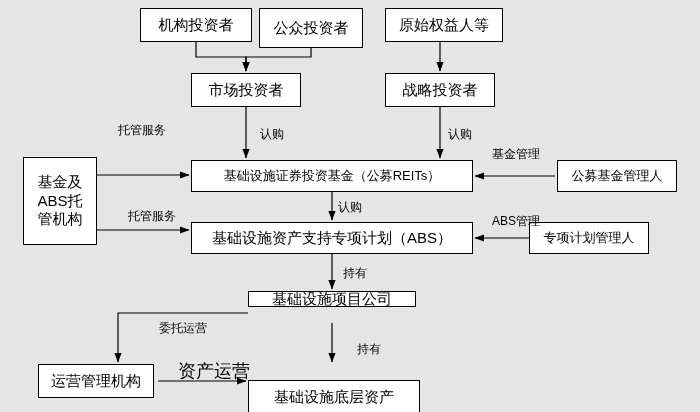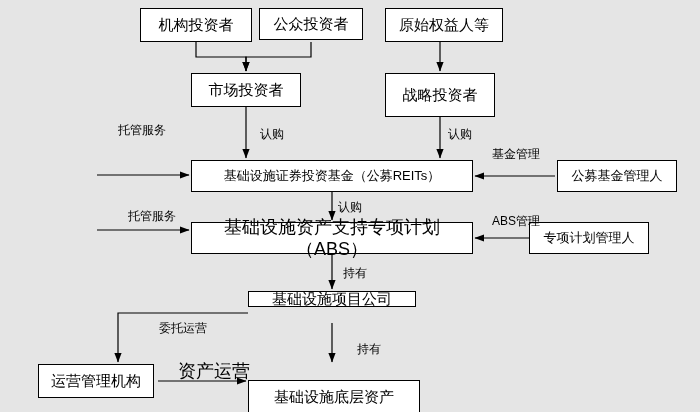--- a/index.html
+++ b/index.html
@@ -83,30 +83,33 @@
 
       <path d="M332,323 L332,362"></path>
 
       <path d="M248,313 L118,313 L118,362"></path>
 
       <path d="M158,381 L246,381"></path>
     </g>
   </svg>
 
   <div class="node" style="left:140px;top:8px;width:112px;height:34px;font-size:15px;">机构投资者</div>
-  <div class="node" style="left:259px;top:8px;width:104px;height:32px;font-size:15px;">公众投资者</div>
+  <div class="node" style="left:259px;top:8px;width:104px;height:40px;font-size:15px;">公众投资者</div>
   <div class="node" style="left:385px;top:8px;width:118px;height:34px;font-size:15px;">原始权益人等</div>
 
   <div class="node" style="left:191px;top:73px;width:110px;height:34px;font-size:15px;">市场投资者</div>
-  <div class="node" style="left:385px;top:73px;width:110px;height:44px;font-size:15px;">战略投资者</div>
+  <div class="node" style="left:385px;top:73px;width:110px;height:34px;font-size:15px;">战略投资者</div>
 
+  <div class="node" style="left:23px;top:157px;width:74px;height:88px;font-size:15px;">基金及
+ABS托
+管机构</div>
   <div class="node" style="left:191px;top:160px;width:282px;height:32px;font-size:13px;">基础设施证券投资基金（公募REITs）</div>
   <div class="node" style="left:557px;top:160px;width:120px;height:32px;font-size:13px;">公募基金管理人</div>
 
-  <div class="node" style="left:191px;top:222px;width:282px;height:32px;font-size:18px;">基础设施资产支持专项计划（ABS）</div>
+  <div class="node" style="left:191px;top:222px;width:282px;height:32px;font-size:15px;">基础设施资产支持专项计划（ABS）</div>
   <div class="node" style="left:529px;top:222px;width:120px;height:32px;font-size:13px;">专项计划管理人</div>
 
   <div class="node" style="left:248px;top:291px;width:168px;height:16px;font-size:15px;">基础设施项目公司</div>
 
   <div class="node" style="left:38px;top:364px;width:116px;height:34px;font-size:15px;">运营管理机构</div>
   <div class="node" style="left:248px;top:364px;width:172px;height:34px;font-size:15px;margin-top:16px;">基础设施底层资产</div>
 
   <div class="lbl" style="left:118px;top:124px;font-size:12px;">托管服务</div>
   <div class="lbl" style="left:260px;top:128px;font-size:12px;">认购</div>
   <div class="lbl" style="left:448px;top:128px;font-size:12px;">认购</div>

